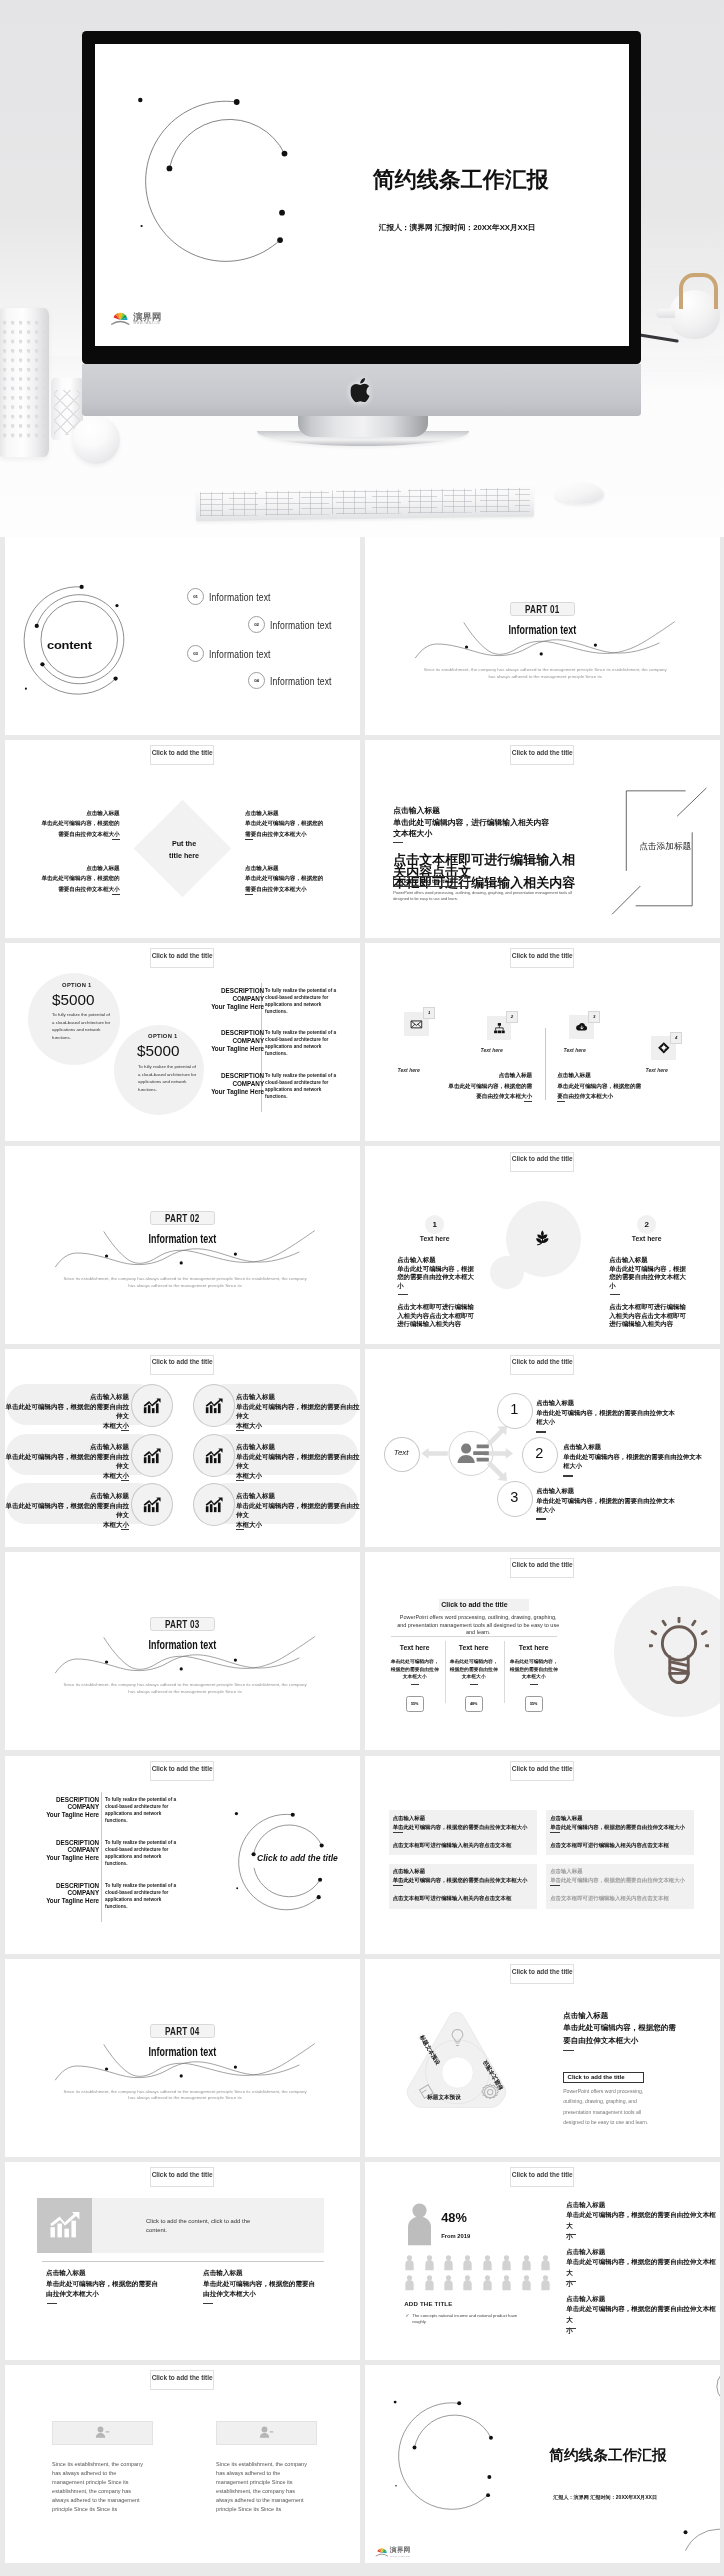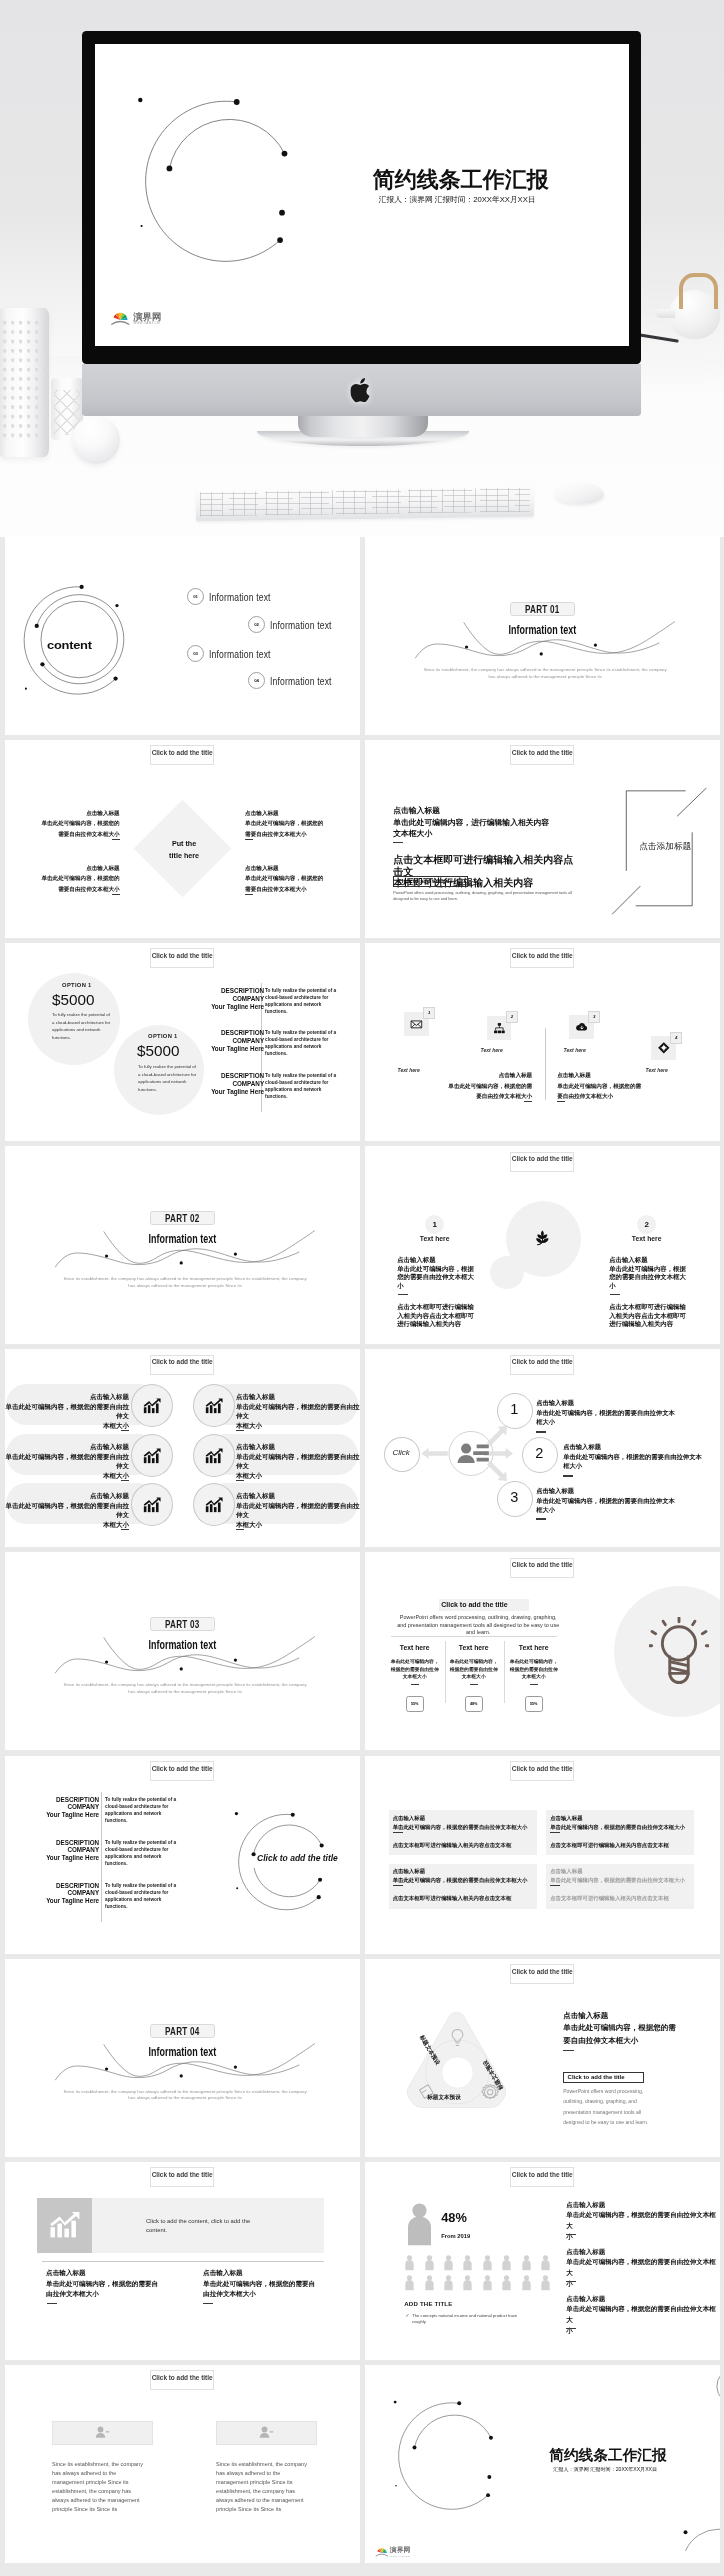--- a/index.html
+++ b/index.html
@@ -76,21 +76,21 @@
   .part-badge span{font-size:11px;font-weight:700;letter-spacing:0.3px;color:#1b1b1b;
      transform:scaleX(.74);display:inline-block;}
   .part-sub{position:absolute;left:0;right:0;top:87px;text-align:center;font-size:12.8px;font-weight:700;color:#111;line-height:1;}
   .part-sub span{display:inline-block;transform:scaleX(.70);}
   .part-desc{position:absolute;left:56px;right:51px;top:130px;text-align:center;font-size:4.4px;color:#949494;line-height:1.48;letter-spacing:0px;}
 
   
   .cover{background:#fff;overflow:hidden;}
   .hero-slide.cover{position:relative;}
   .cover-title{position:absolute;font-weight:700;color:#111;white-space:nowrap;}
-  .cover-sub{position:absolute;font-weight:400;color:#111;white-space:nowrap;}
+  .cover-sub{position:absolute;font-weight:700;color:#111;white-space:nowrap;margin-top:28px;}
   .brandlogo{position:absolute;display:flex;align-items:flex-end;}
   .brandlogo .bl-txt{display:flex;flex-direction:column;line-height:1;}
   .bl-cn{font-weight:700;color:#6b6b6b;}
   .bl-url{color:#9a9a9a;letter-spacing:.12em;}
 
   
   .abs{position:absolute;}
   .greybox{position:absolute;background:#f1f1f1;}
   .hr-thin{position:absolute;background:#d8d8d8;height:0.9px;}
   .v-thin{position:absolute;background:#c9c9c9;width:0.9px;}
@@ -298,21 +298,21 @@
       <div class="slide">
         <div class="ph-title">Click to add the title</div>
         <div class="tb" style="left:28px;top:65px;width:183px;line-height:11.5px;font-size:7.8px;">
           <span class="h">点击输入标题</span>
           <span class="h">单击此处可编辑内容，进行编辑输入相关内容</span>
           <span class="h">文本框大小</span>
         </div>
         <div class="tb" style="left:28px;top:102px;width:183px;line-height:4.3px;--dw:10.2px;--dh:1.4px;">
           <span class="d">——</span>
         </div>
-        <div class="tb" style="left:28px;top:114px;width:183px;line-height:11.5px;font-size:10px;">
+        <div class="tb" style="left:28px;top:114px;width:183px;line-height:11.5px;font-size:13px;">
           <span class="h">点击文本框即可进行编辑输入相关内容点击文</span>
           <span class="h">本框即可进行编辑输入相关内容</span>
         </div>
         <div class="box-note" style="left:28px;top:136px;width:75px;height:10.7px;box-sizing:border-box;font-size:5.8px;">Click to add the title</div>
         <div class="en sm" style="left:28px;top:150px;width:184px;">
           <span>PowerPoint offers word processing, outlining, drawing, graphing, and presentation management tools all</span>
           <span>designed to be easy to use and learn.</span>
         </div>
         <svg class="abs" style="left:0;top:0" width="355" height="199" viewBox="0 0 416 233">
           <g fill="none" stroke="#3a3a3a" stroke-width="0.9">
@@ -616,21 +616,21 @@
           </g>
           <g fill="#7d7d7d">
             <circle cx="118.5" cy="116.6" r="5.9"></circle>
             <path d="M108.5 133.5c0-5.6 4.5-9.4 10-9.4s10 3.8 10 9.4z"></path>
             <rect x="130.8" y="111.8" width="14.3" height="4.4" rx="0.6"></rect>
             <rect x="126.8" y="119.6" width="18.3" height="4.4" rx="0.6"></rect>
             <rect x="130.8" y="127.4" width="14.3" height="4.4" rx="0.6"></rect>
           </g>
         </svg>
         <div class="icircle" style="left:19px;top:88px;width:34px;height:33px;"></div>
-        <div class="abs" style="left:19px;top:99px;width:34px;text-align:center;font-style:italic;font-size:8px;color:#222;">Click</div>
+        <div class="abs" style="left:19px;top:99px;width:34px;text-align:center;font-style:italic;font-size:8px;color:#222;">Text</div>
         <div class="icircle" style="left:132px;top:44px;width:34px;height:34px;"></div>
         <div class="abs" style="left:132px;top:53px;width:34px;text-align:center;font-size:14.5px;font-weight:400;color:#111;line-height:1;">1</div>
         <div class="tb" style="left:171px;top:49px;width:153px;line-height:9.2px;font-size:6.3px;">
           <span class="h">点击输入标题</span>
           <span class="h">单击此处可编辑内容，根据您的需要自由拉伸文本</span>
           <span class="h">框大小</span>
           </div>
         <div class="tb" style="left:171px;top:82px;line-height:4.3px;--dw:9.4px;--dh:1.2px;">
             <span class="d">——</span>
           </div>

